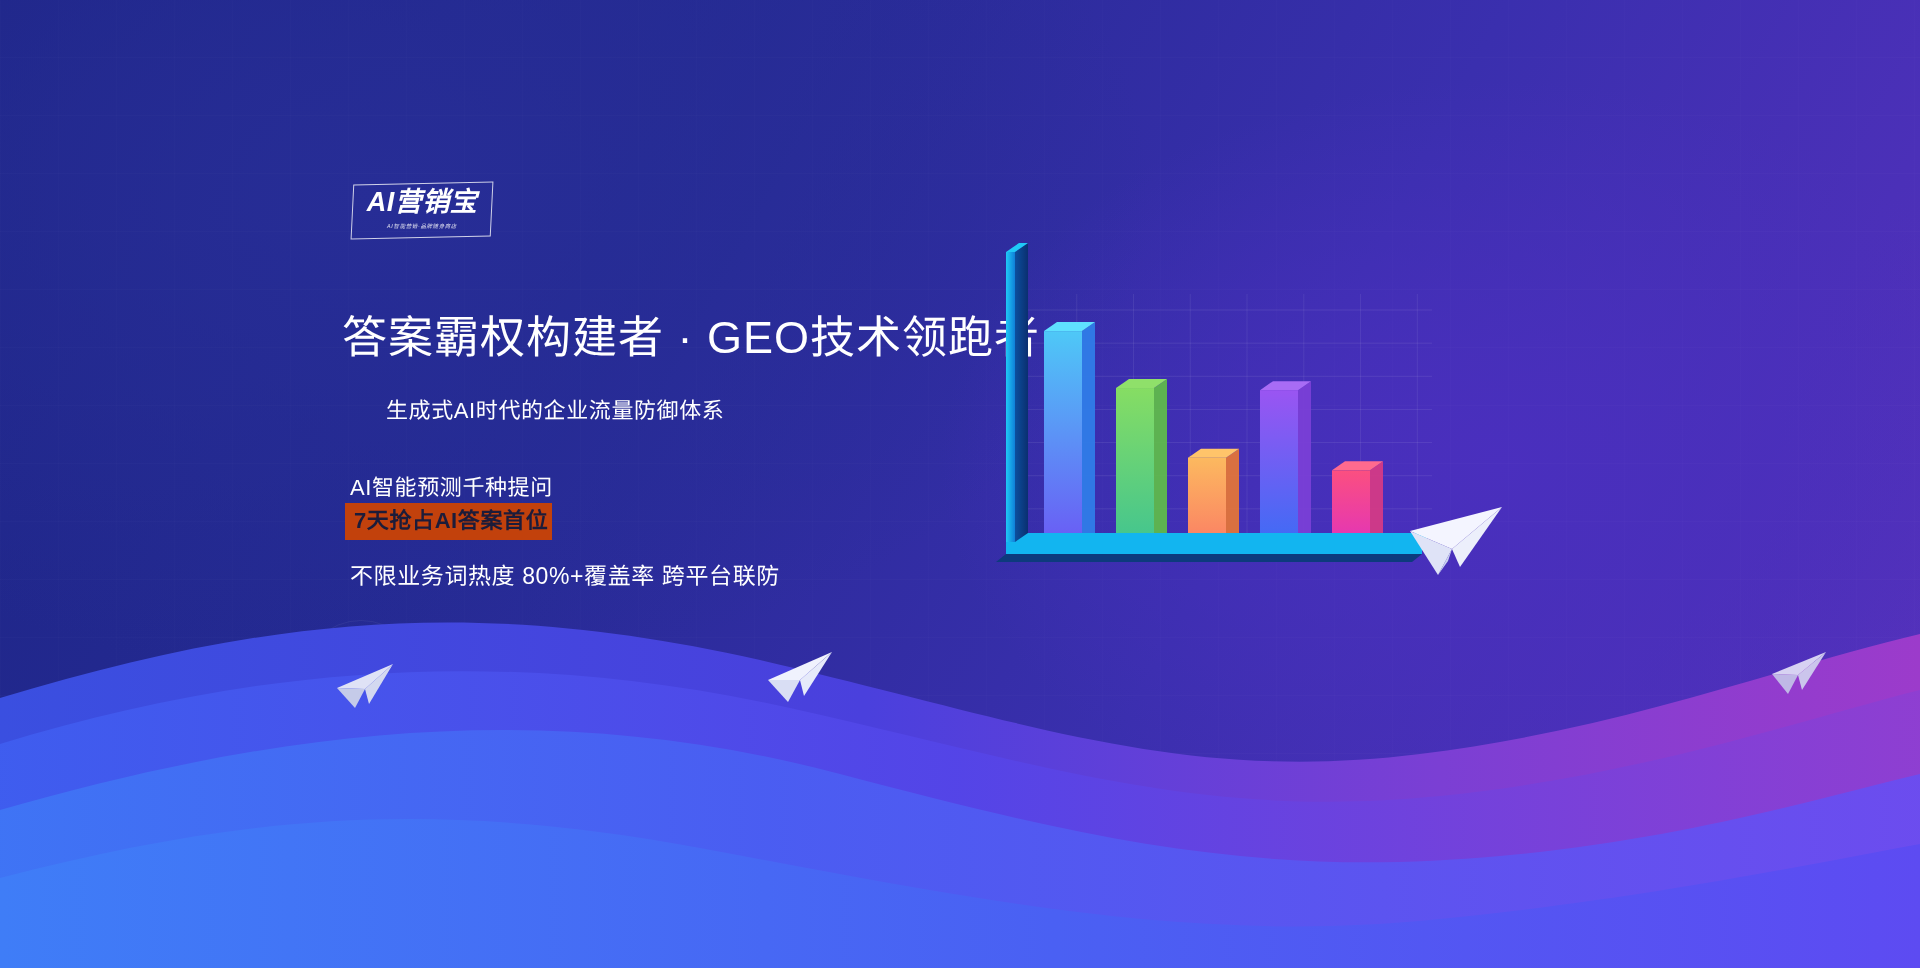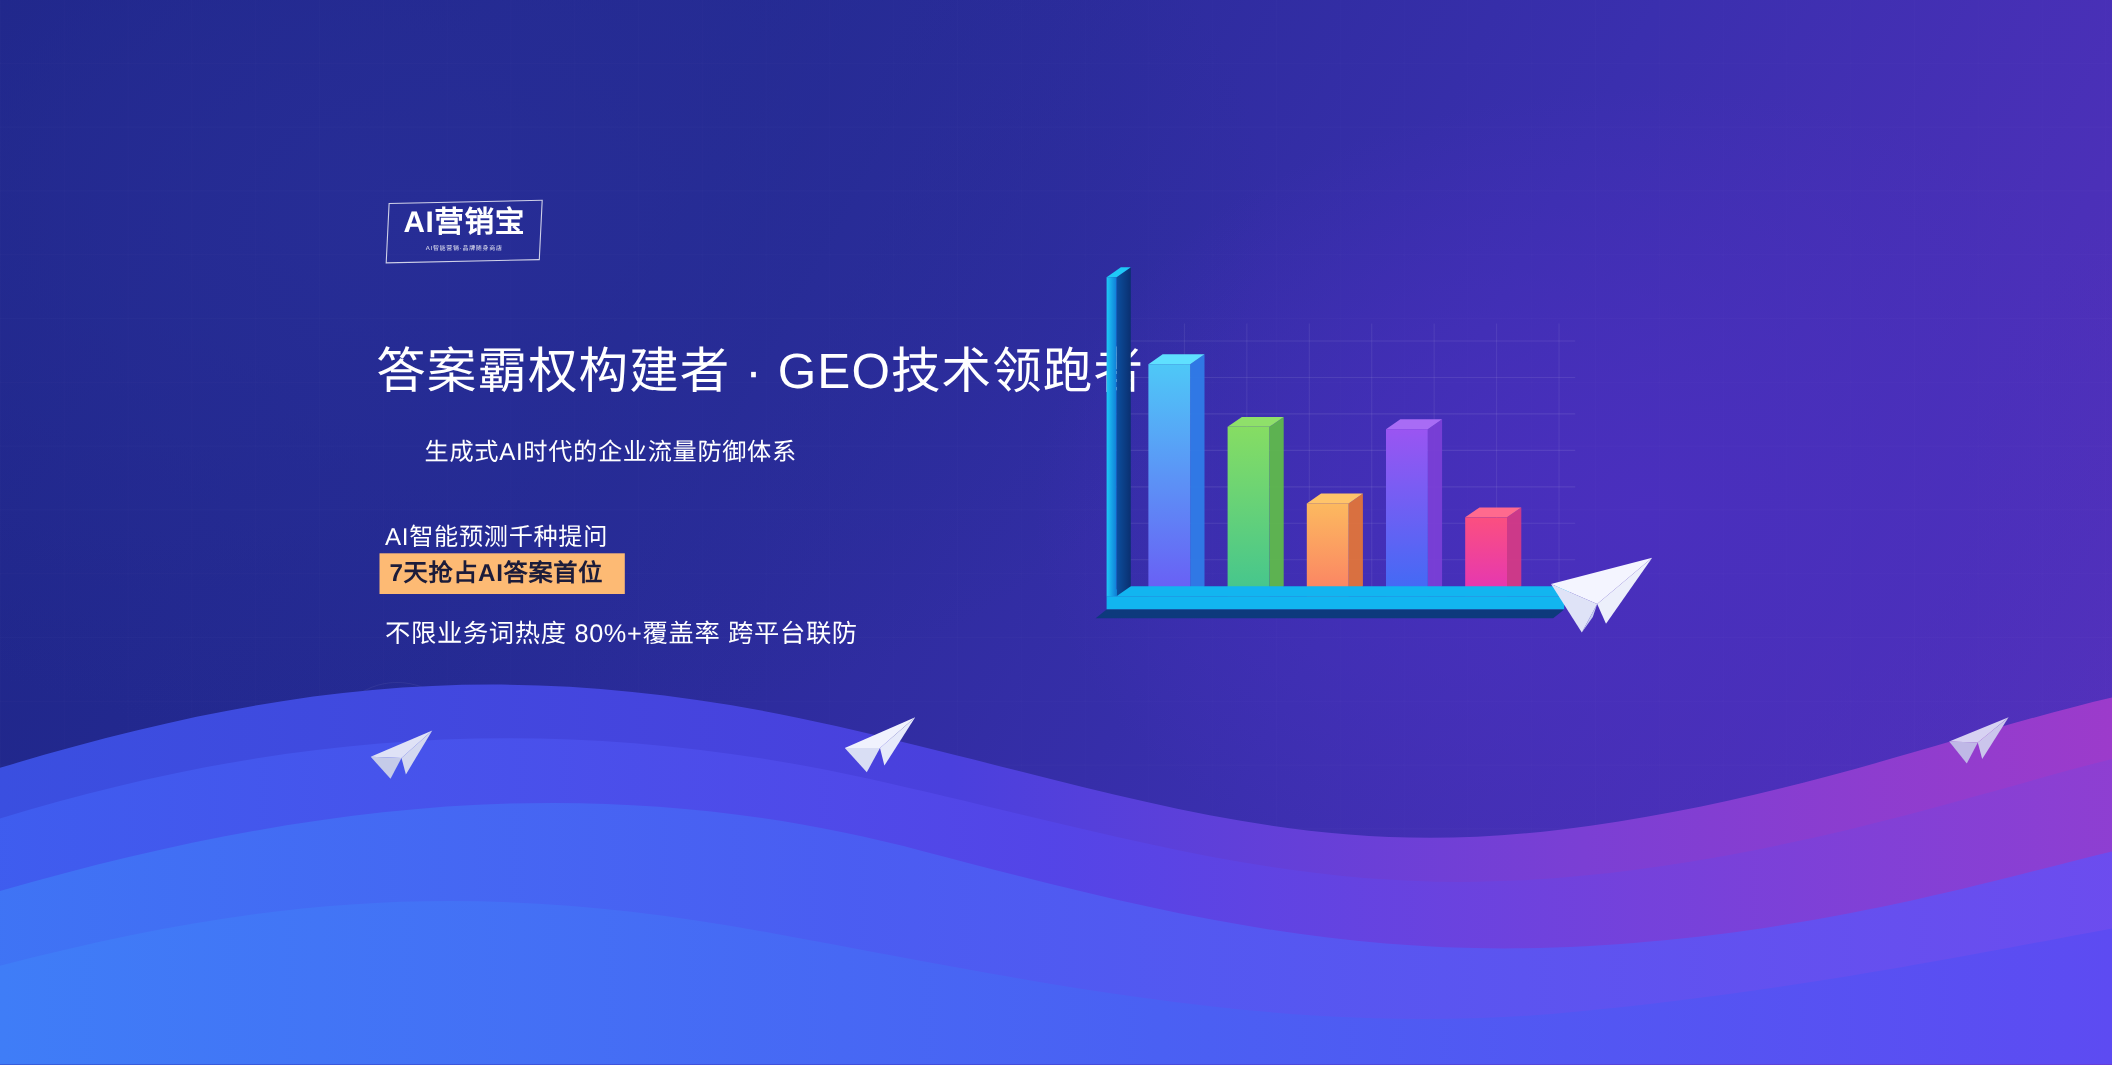--- a/index.html
+++ b/index.html
@@ -58,20 +58,21 @@
   }
   .waves svg { display: block; width: 1920px; height: 420px; }
 
   
   .logo-wrap {
     position: absolute;
     left: 352px;
     top: 183px;
     width: 140px;
     height: 55px;
+    font-style: italic;
   }
   .logo-frame {
     position: absolute;
     inset: 0;
     border: 1.4px solid rgba(255,255,255,.78);
     transform: skewX(-4deg) rotate(-1.2deg);
   }
   .logo-text {
     position: absolute;
     left: 50%;
@@ -119,27 +120,27 @@
     line-height: 1.2;
   }
   .sub1 { top: 398px; margin-left: 36px; }
   .sub2 { top: 475px; }
   .sub4 { top: 563px; font-size: 23px; }
 
   .highlight-line {
     position: absolute;
     left: 345px;
     top: 503px;
-    background: #fdba74;
+    background: #c2410c;
     color: #1c1c3a;
     font-size: 22px;
     font-weight: 700;
     letter-spacing: .6px;
     white-space: nowrap;
-    padding: 5px 20px 6px 9px;
+    padding: 5px 4px 6px 9px;
     line-height: 1.2;
   }
 
   
   .chart {
     position: absolute;
     left: 960px;
     top: 290px;
     width: 520px;
     height: 380px;

